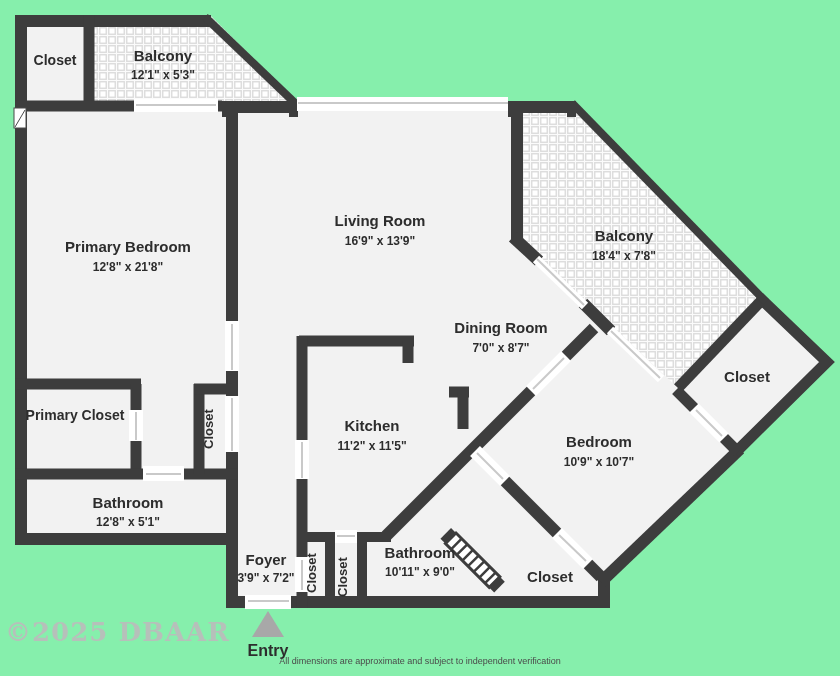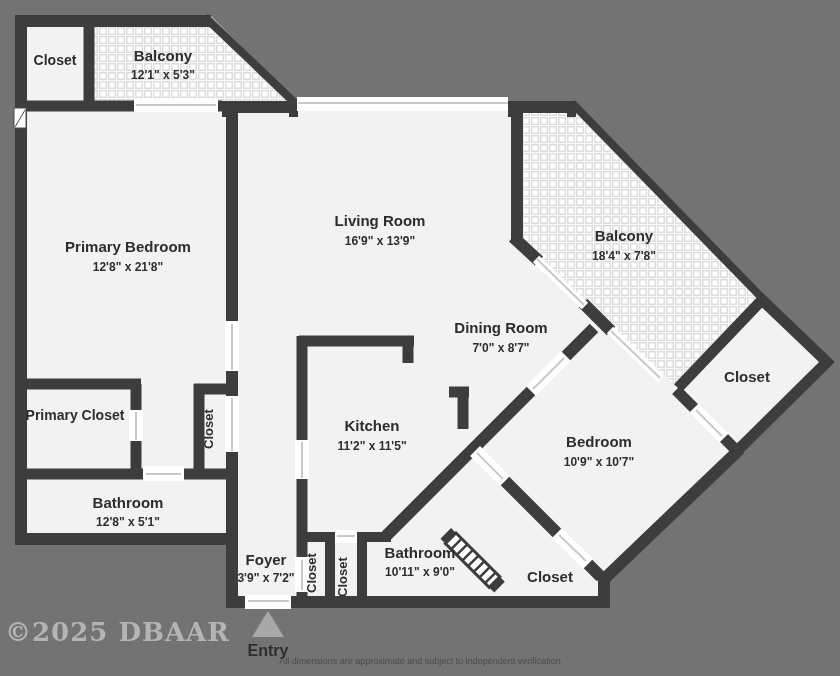--- a/index.html
+++ b/index.html
@@ -1,16 +1,16 @@
 <!DOCTYPE html>
 <html><head>
 <meta charset="utf-8">
 <style>
   html,body{margin:0;padding:0;background:#ffffff;}
-  #stage{position:relative;width:840px;height:676px;background:#737373;overflow:hidden;}
+  #stage{position:relative;width:840px;height:676px;background:#86efac;overflow:hidden;}
   svg{display:block;}
   text{font-family:"Liberation Sans", sans-serif;fill:#2d2d2d;}
   .room-name{font-size:15px;font-weight:bold;}
   .room-dims{font-size:12px;font-weight:bold;}
   .closet-label{font-size:14px;font-weight:bold;}
   .closet-label-lg{font-size:15px;font-weight:bold;}
   .closet-vert{font-size:13px;font-weight:bold;}
   .entry-label{font-size:16px;font-weight:bold;}
   .watermark{font-family:"DejaVu Serif", serif;font-size:26px;font-weight:bold;fill:#bcbcbc;letter-spacing:1px;opacity:0.9;}
   .disclaimer{font-size:9px;font-weight:normal;fill:#4a4a4a;}

